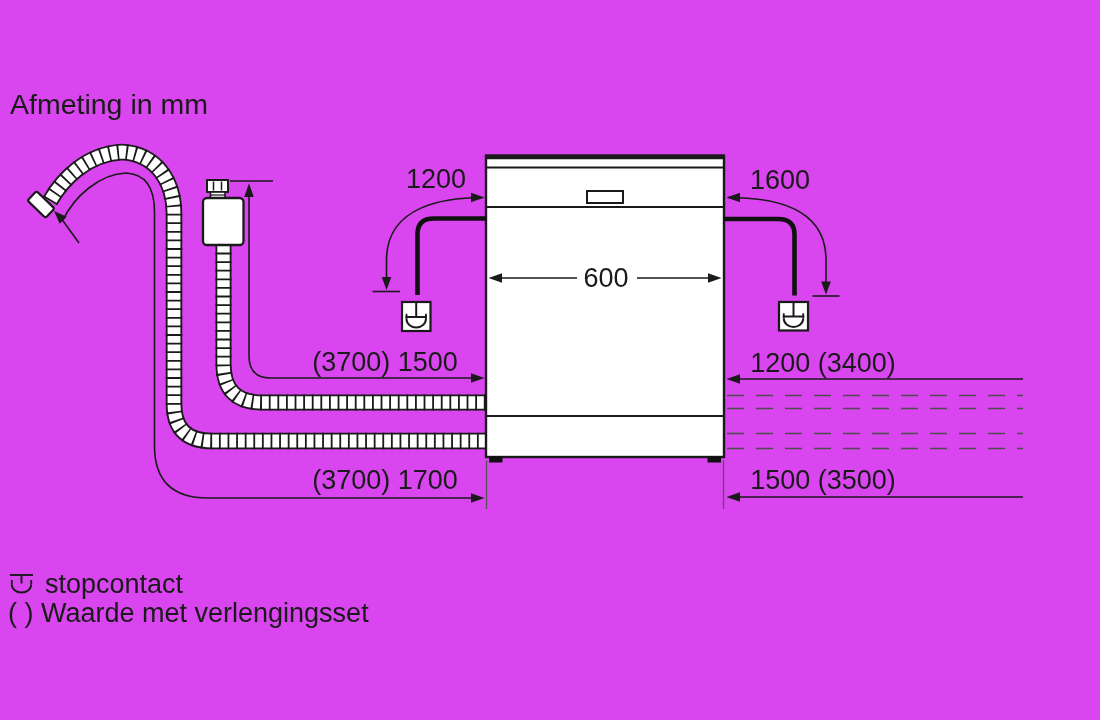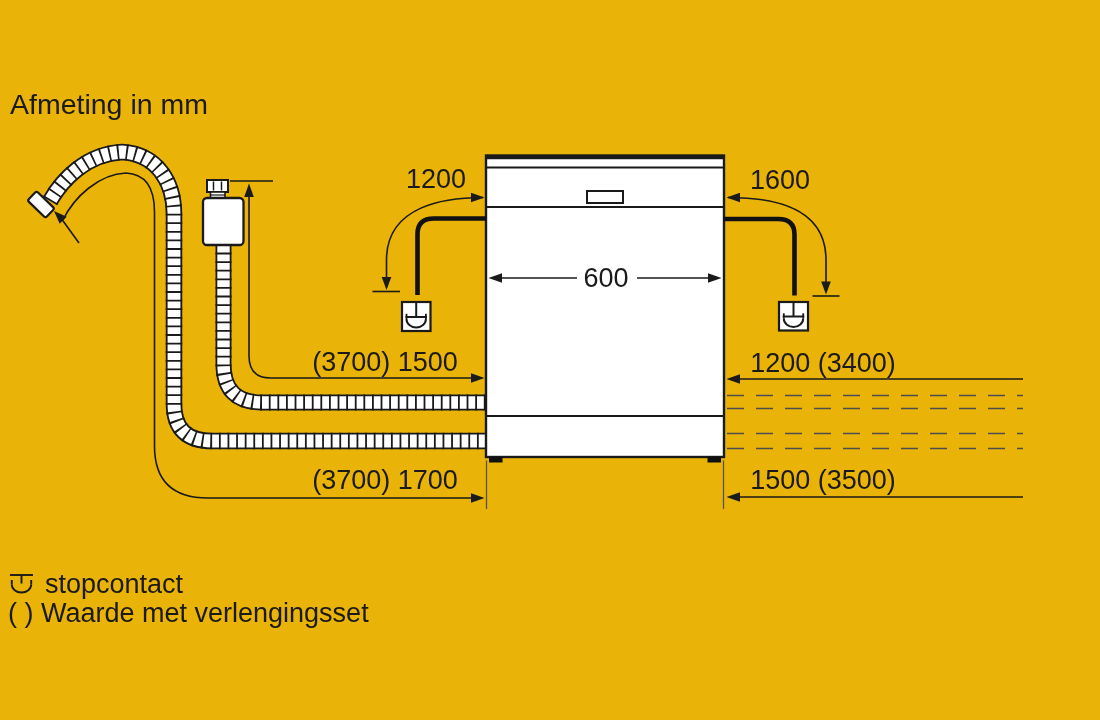--- a/index.html
+++ b/index.html
@@ -1,16 +1,16 @@
 <!DOCTYPE html>
 <html><head>
 <meta charset="utf-8">
 <style>
   html,body{margin:0;padding:0;background:#ffffff;}
-  #stage{position:relative;width:1100px;height:720px;background:#eab308;overflow:hidden;}
+  #stage{position:relative;width:1100px;height:720px;background:#d946ef;overflow:hidden;}
   svg{display:block;}
   text{font-family:"Liberation Sans","DejaVu Sans",sans-serif;fill:#1a1a1a;}
   .lbl{font-size:27px;}
   .title{font-size:28.5px;}
   .legend{font-size:27px;}
 </style>
 </head>
 <body>
 
 <div id="stage">

